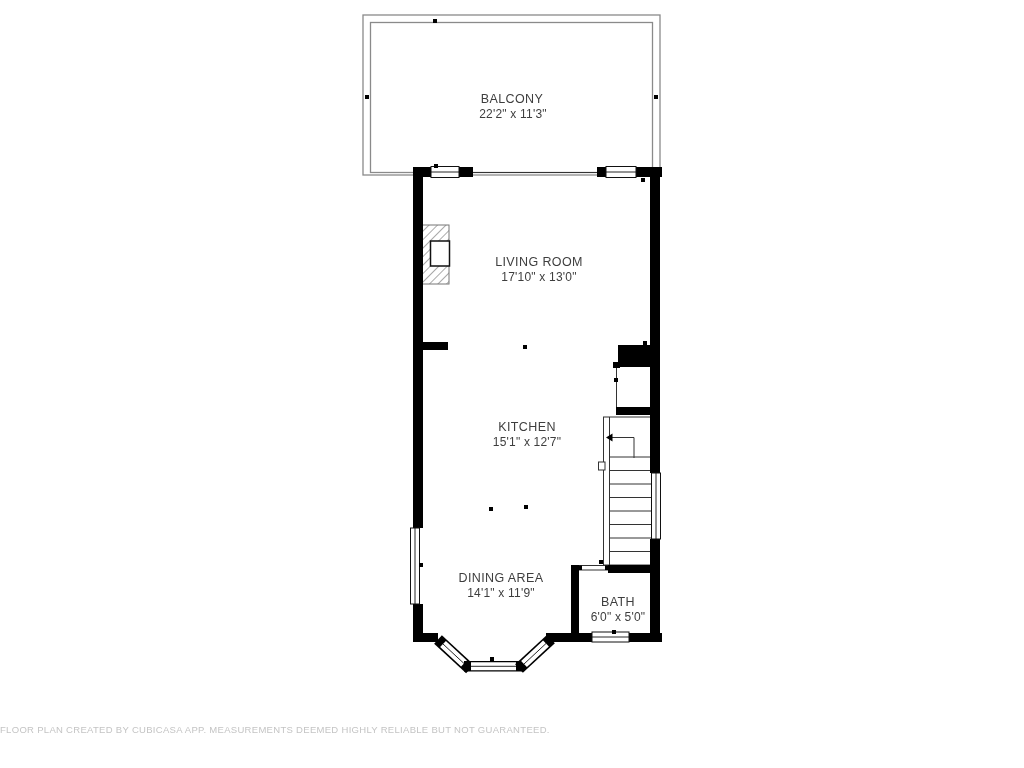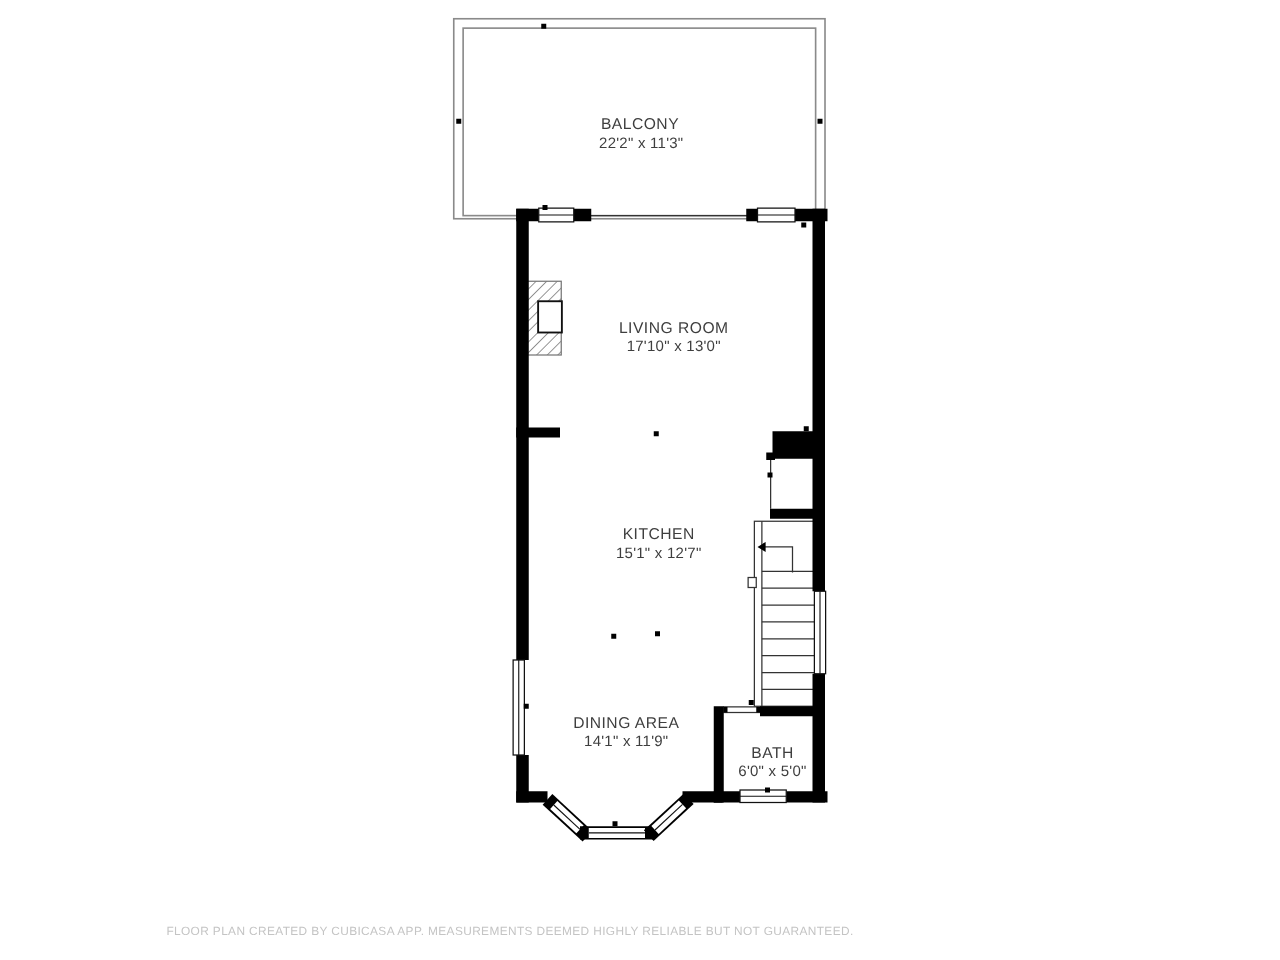--- a/index.html
+++ b/index.html
@@ -15,21 +15,21 @@
   .rail{fill:none;stroke:var(--railing);stroke-width:1.3;}
   .thin{fill:none;stroke:var(--thin);stroke-width:1;}
   .thin-f{fill:#ffffff;stroke:var(--thin);stroke-width:1;}
   .win{fill:#ffffff;stroke:#111111;stroke-width:1;}
   .winline{stroke:#111111;stroke-width:0.9;fill:none;}
   .bay-black{stroke:#000000;fill:none;}
   .bay-white{stroke:#ffffff;fill:none;}
   .tick{fill:#000000;}
   .room-name{font-size:12.5px;letter-spacing:0.4px;fill:var(--room-text);text-anchor:middle;}
   .room-dims{font-size:12px;letter-spacing:0.2px;fill:var(--room-text);text-anchor:middle;}
-  .footer{position:absolute;left:0;top:740px;width:816px;text-align:center;
+  .footer{position:absolute;left:0;top:724px;width:816px;text-align:left;
           font-size:9.5px;letter-spacing:0.3px;color:var(--footer-text);}
 </style>
 </head>
 <body>
 
 <div class="stage">
 <svg width="1024" height="768" viewBox="0 0 1024 768">
   <defs>
     <pattern id="hatch" width="6" height="6" patternUnits="userSpaceOnUse" patternTransform="rotate(45)">
       <line x1="0" y1="0" x2="0" y2="6" stroke="#555" stroke-width="1"></line>

